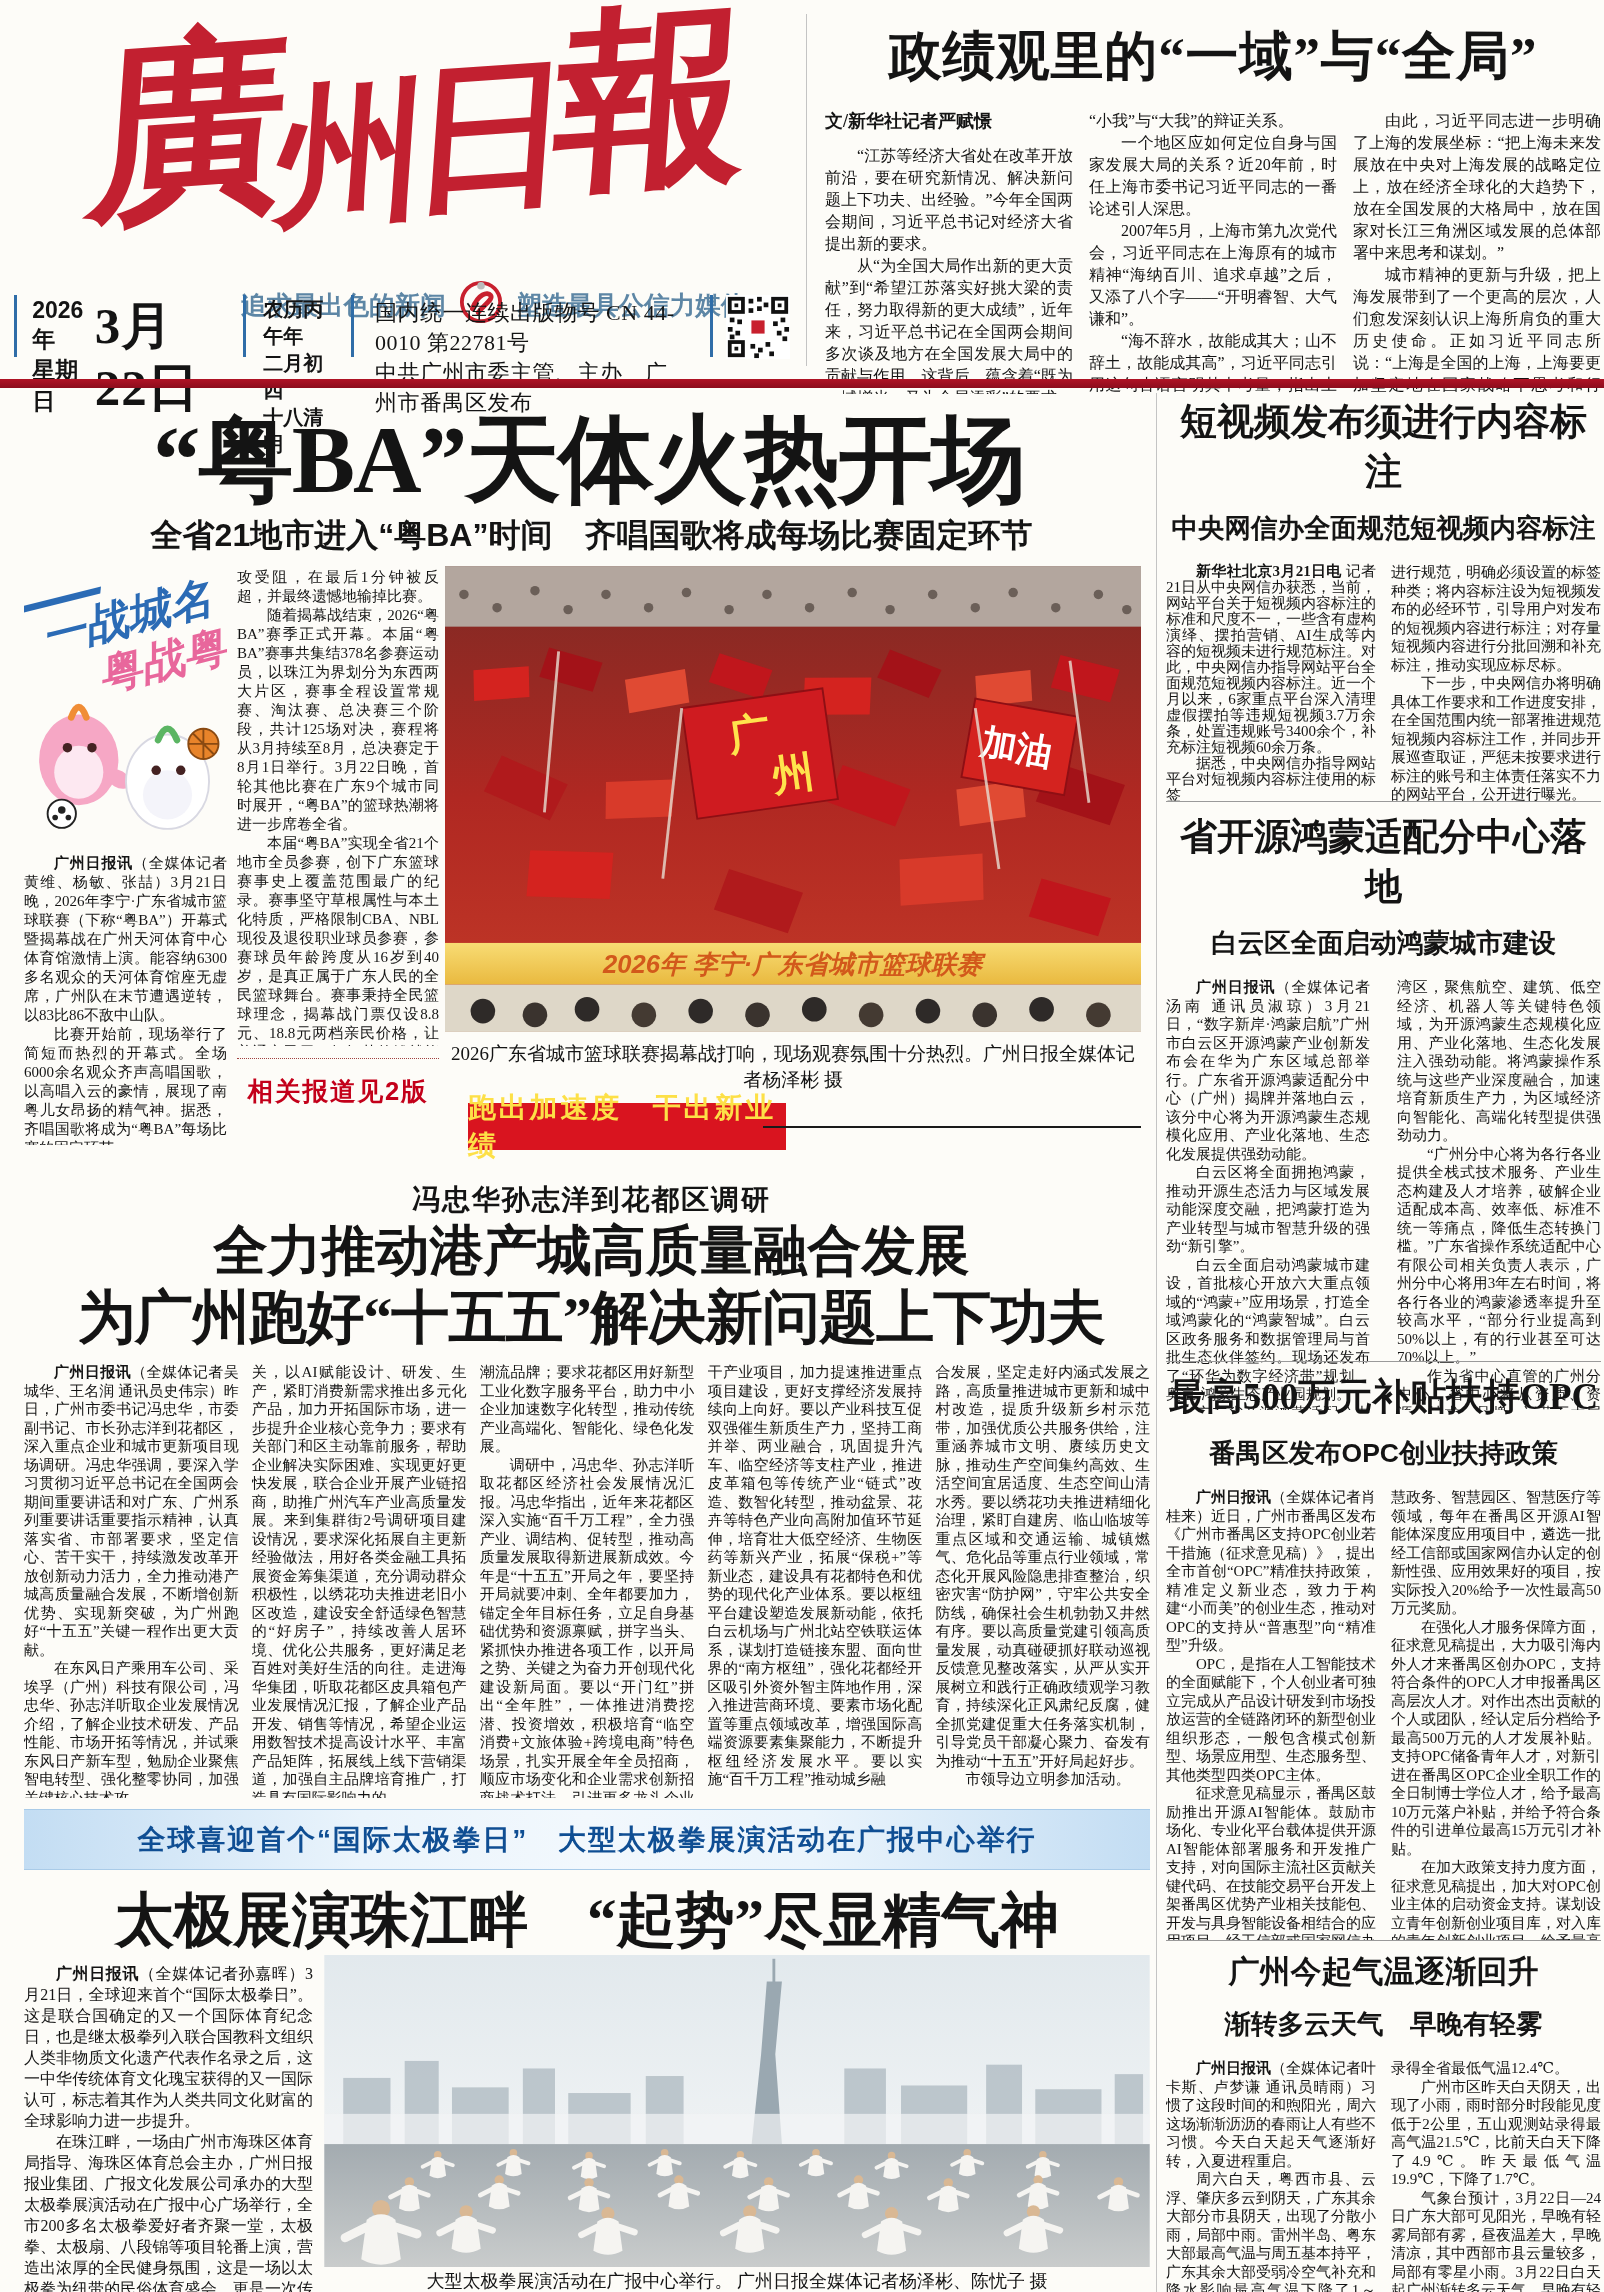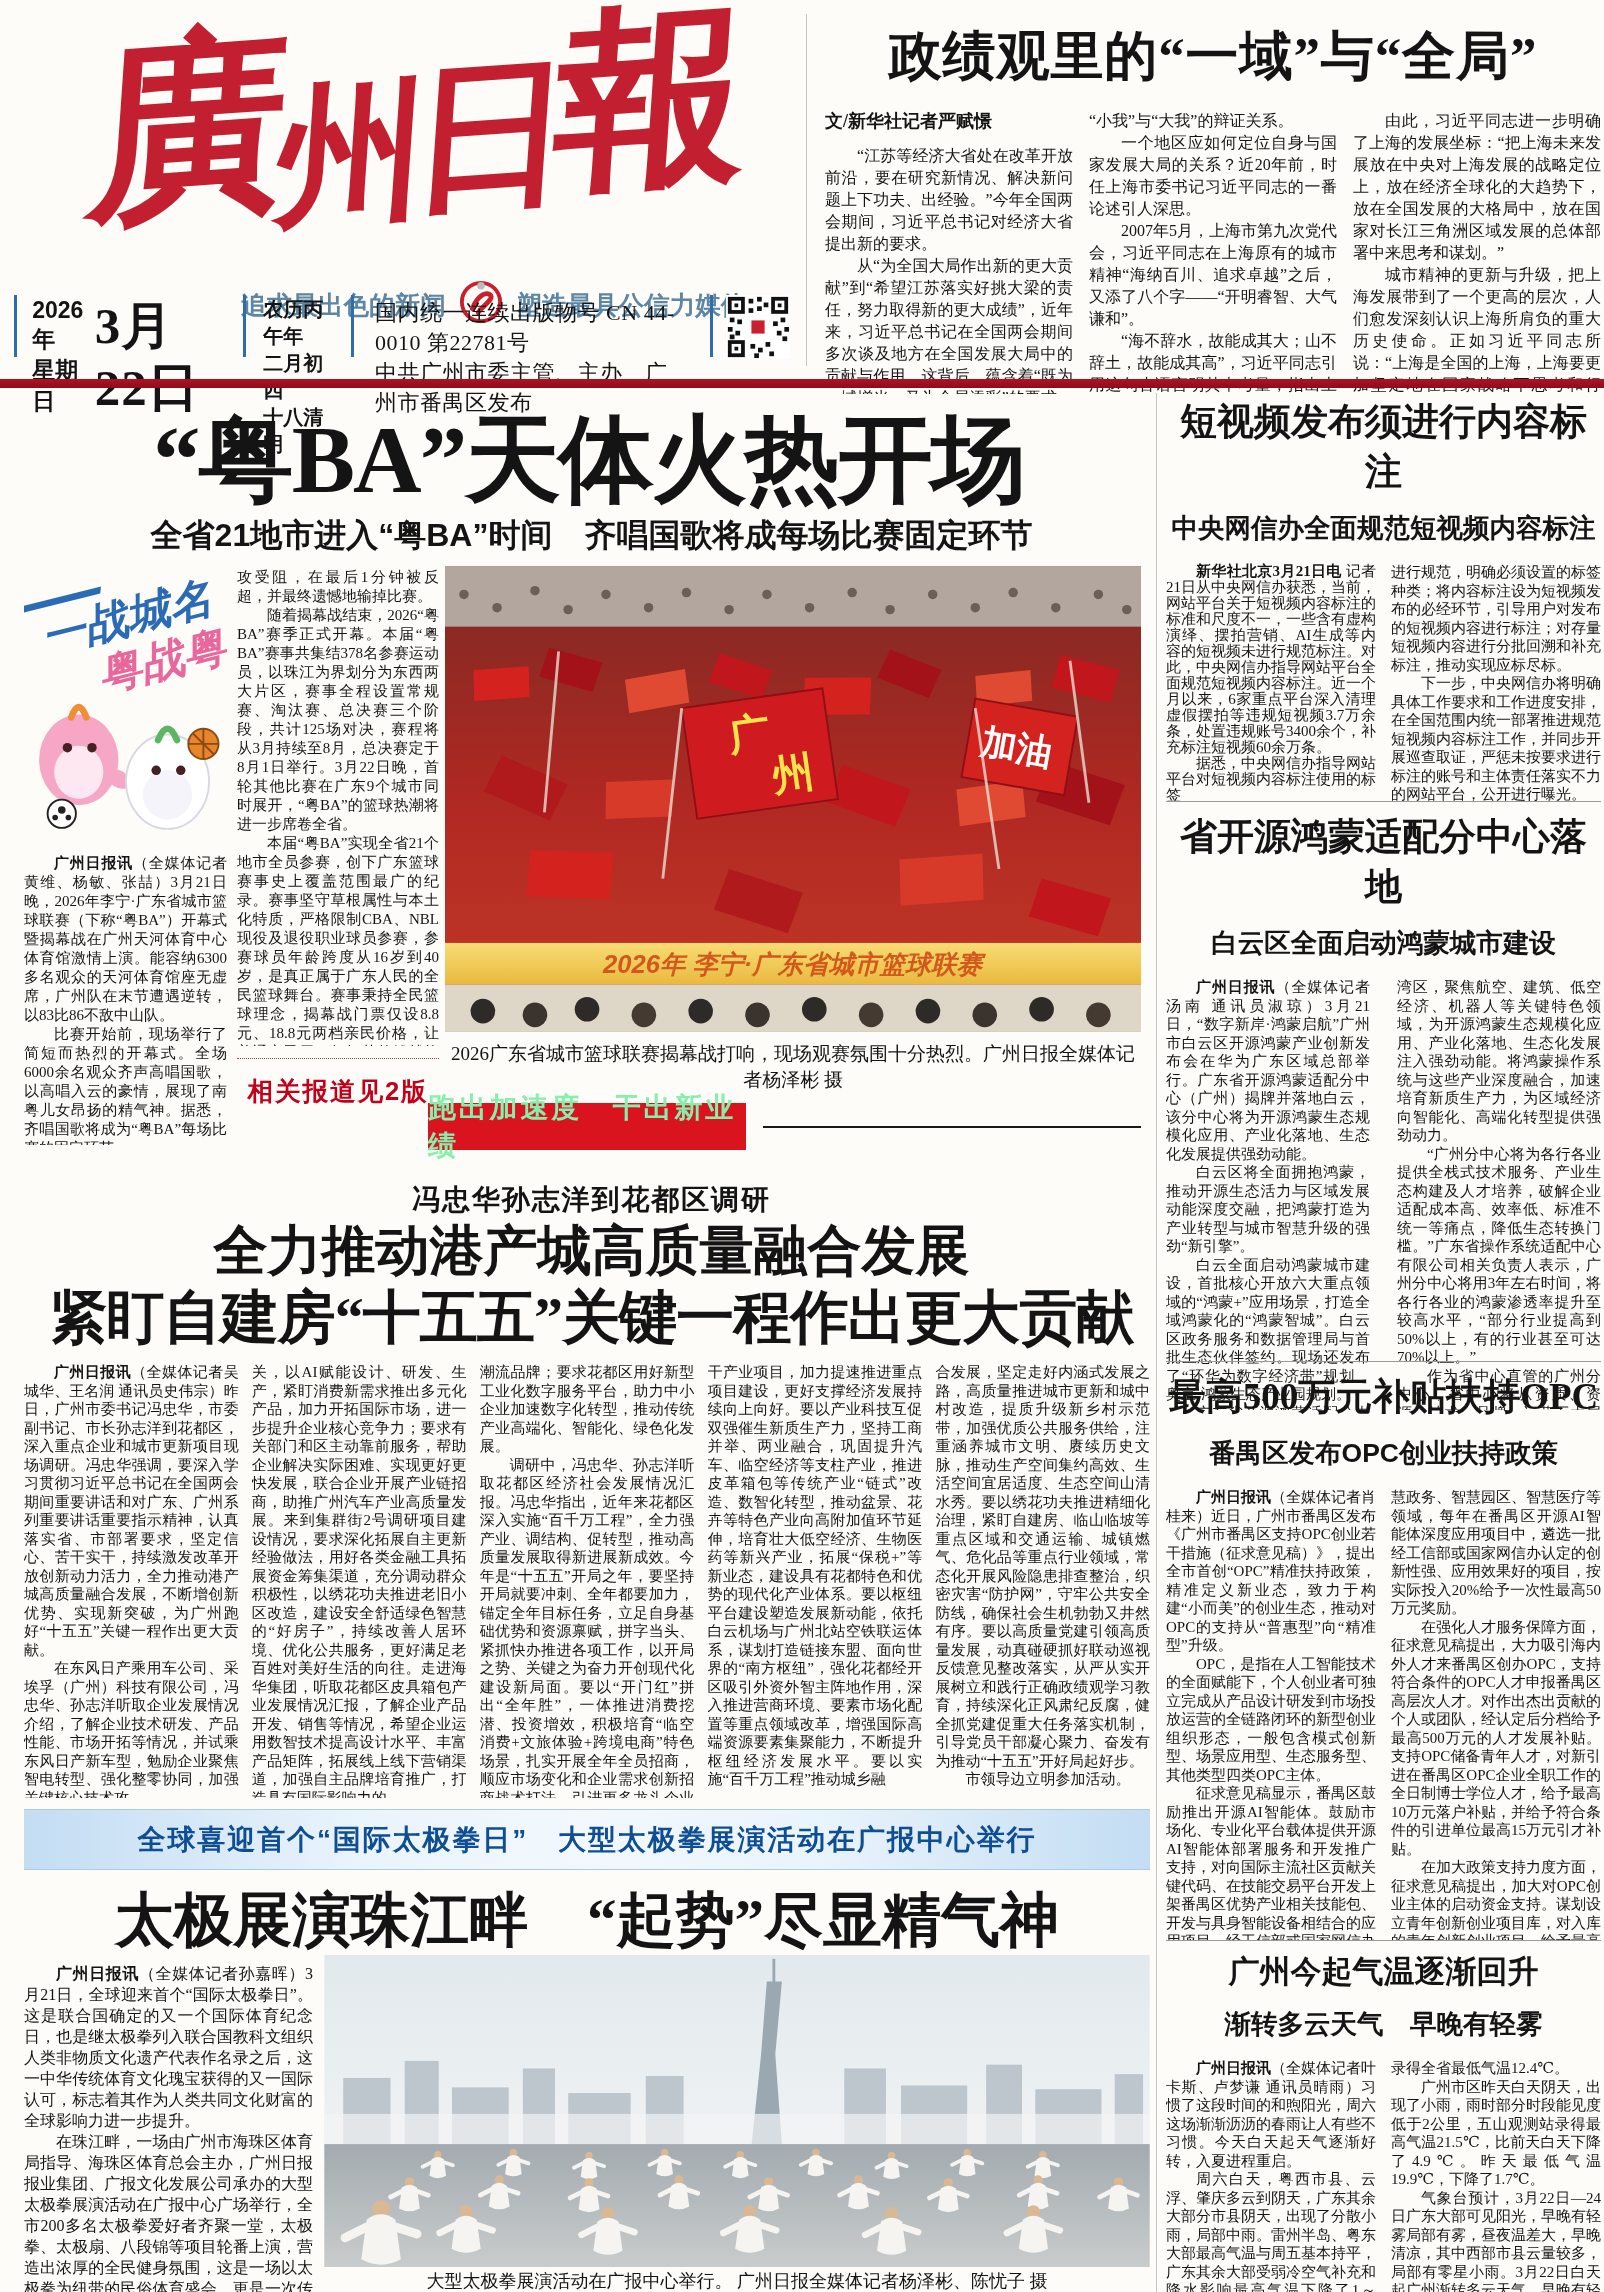--- a/index.html
+++ b/index.html
@@ -35,23 +35,23 @@
   .sanshead{font-family:"Liberation Sans","DejaVu Sans",sans-serif;}
   
   .cols{display:flex;}
   .col{overflow:hidden;}
   .para{margin:0;text-indent:2em;text-align:justify;}
   .noind{text-indent:0;}
   .bodytext{font-size:16px;line-height:22px;}
   .byline{font-size:18px;font-weight:700;margin-bottom:13.2px;}
   .related{border-top:1.9px dotted #a04040;text-align:center;color:#c3001a;font-weight:900;
            font-family:"Liberation Sans",sans-serif;font-size:25.6px;padding-top:15px;letter-spacing:1.9px;}
-  .redbanner{background:#d9141f;color:#86efac;font-family:"Liberation Sans",sans-serif;
+  .redbanner{background:#d9141f;color:#fde047;font-family:"Liberation Sans",sans-serif;
              font-weight:900;font-size:28px;display:flex;align-items:center;justify-content:center;
-             letter-spacing:2.8px;}
+             letter-spacing:2.8px;margin-left:40px;}
   .caption{font-size:19px;text-align:center;}
   .kicker{font-family:"Liberation Sans",sans-serif;font-weight:600;font-size:28px;letter-spacing:1.9px;}
   .bluebanner{background:linear-gradient(90deg,#c3ddf3,#eaf4fc 30%,#f2f8fd 50%,#eaf4fc 70%,#c3ddf3);
               color:#0f4e93;font-family:"Liberation Sans",sans-serif;font-weight:800;font-size:28px;
               display:flex;align-items:center;justify-content:center;letter-spacing:1.9px;
               border-top:0.9px solid #a9cbe8;border-bottom:0.9px solid #a9cbe8;}
   svg text{font-family:"Liberation Sans",sans-serif;}
 </style>
 </head>
 <body>
@@ -317,21 +317,21 @@
       </g>
     </svg>
   </div>
   <div class="abs caption" style="left:445px;top:1041px;width:696px;">2026广东省城市篮球联赛揭幕战打响，现场观赛氛围十分热烈。广州日报全媒体记者杨泽彬 摄</div>
 
   <div class="abs redbanner" style="left:428px;top:1103px;width:318px;height:47px;">跑出加速度　干出新业绩</div>
   <div class="abs" style="left:763px;top:1126px;width:378px;height:1.9px;background:#1a1a1a;"></div>
 
   <div class="abs center kicker" style="left:38px;top:1181px;width:1107px;">冯忠华孙志洋到花都区调研</div>
   <h2 class="abs center serifhead" style="left:38px;top:1215px;width:1107px;font-size:54px;">全力推动港产城高质量融合发展</h2>
-  <h2 class="abs center serifhead" style="left:4.7px;top:1279px;width:1173px;font-size:58px;letter-spacing:-0.9px;">紧盯自建房“十五五”关键一程作出更大贡献</h2>
+  <h2 class="abs center serifhead" style="left:4.7px;top:1279px;width:1173px;font-size:58px;letter-spacing:-0.9px;">为广州跑好“十五五”解决新问题上下功夫</h2>
   <div class="abs cols" style="left:24px;top:1363px;width:1126px;gap:13.2px;">
     <div class="col" style="width:215px;height:435px;font-size:15px;line-height:18.5px;">
         <div>
           <p class="para"><b>广州日报讯</b>（全媒体记者吴城华、王名润 通讯员史伟宗）昨日，广州市委书记冯忠华，市委副书记、市长孙志洋到花都区，深入重点企业和城市更新项目现场调研。冯忠华强调，要深入学习贯彻习近平总书记在全国两会期间重要讲话和对广东、广州系列重要讲话重要指示精神，认真落实省、市部署要求，坚定信心、苦干实干，持续激发改革开放创新动力活力，全力推动港产城高质量融合发展，不断增创新优势、实现新突破，为广州跑好“十五五”关键一程作出更大贡献。</p>
           <p class="para">在东风日产乘用车公司、采埃孚（广州）科技有限公司，冯忠华、孙志洋听取企业发展情况介绍，了解企业技术研发、产品性能、市场开拓等情况，并试乘东风日产新车型，勉励企业聚焦智电转型、强化整零协同，加强关键核心技术攻</p>
         </div>
       </div>
     <div class="col" style="width:215px;height:435px;font-size:15px;line-height:18.5px;">
         <div>
           <p class="para noind">关，以AI赋能设计、研发、生产，紧盯消费新需求推出多元化产品，加力开拓国际市场，进一步提升企业核心竞争力；要求有关部门和区主动靠前服务，帮助企业解决实际困难、实现更好更快发展，联合企业开展产业链招商，助推广州汽车产业高质量发展。来到集群街2号调研项目建设情况，要求深化拓展自主更新经验做法，用好各类金融工具拓展资金筹集渠道，充分调动群众积极性，以绣花功夫推进老旧小区改造，建设安全舒适绿色智慧的“好房子”，持续改善人居环境、优化公共服务，更好满足老百姓对美好生活的向往。走进海华集团，听取花都区皮具箱包产业发展情况汇报，了解企业产品开发、销售等情况，希望企业运用数智技术提高设计水平、丰富产品矩阵，拓展线上线下营销渠道，加强自主品牌培育推广，打造具有国际影响力的</p>

